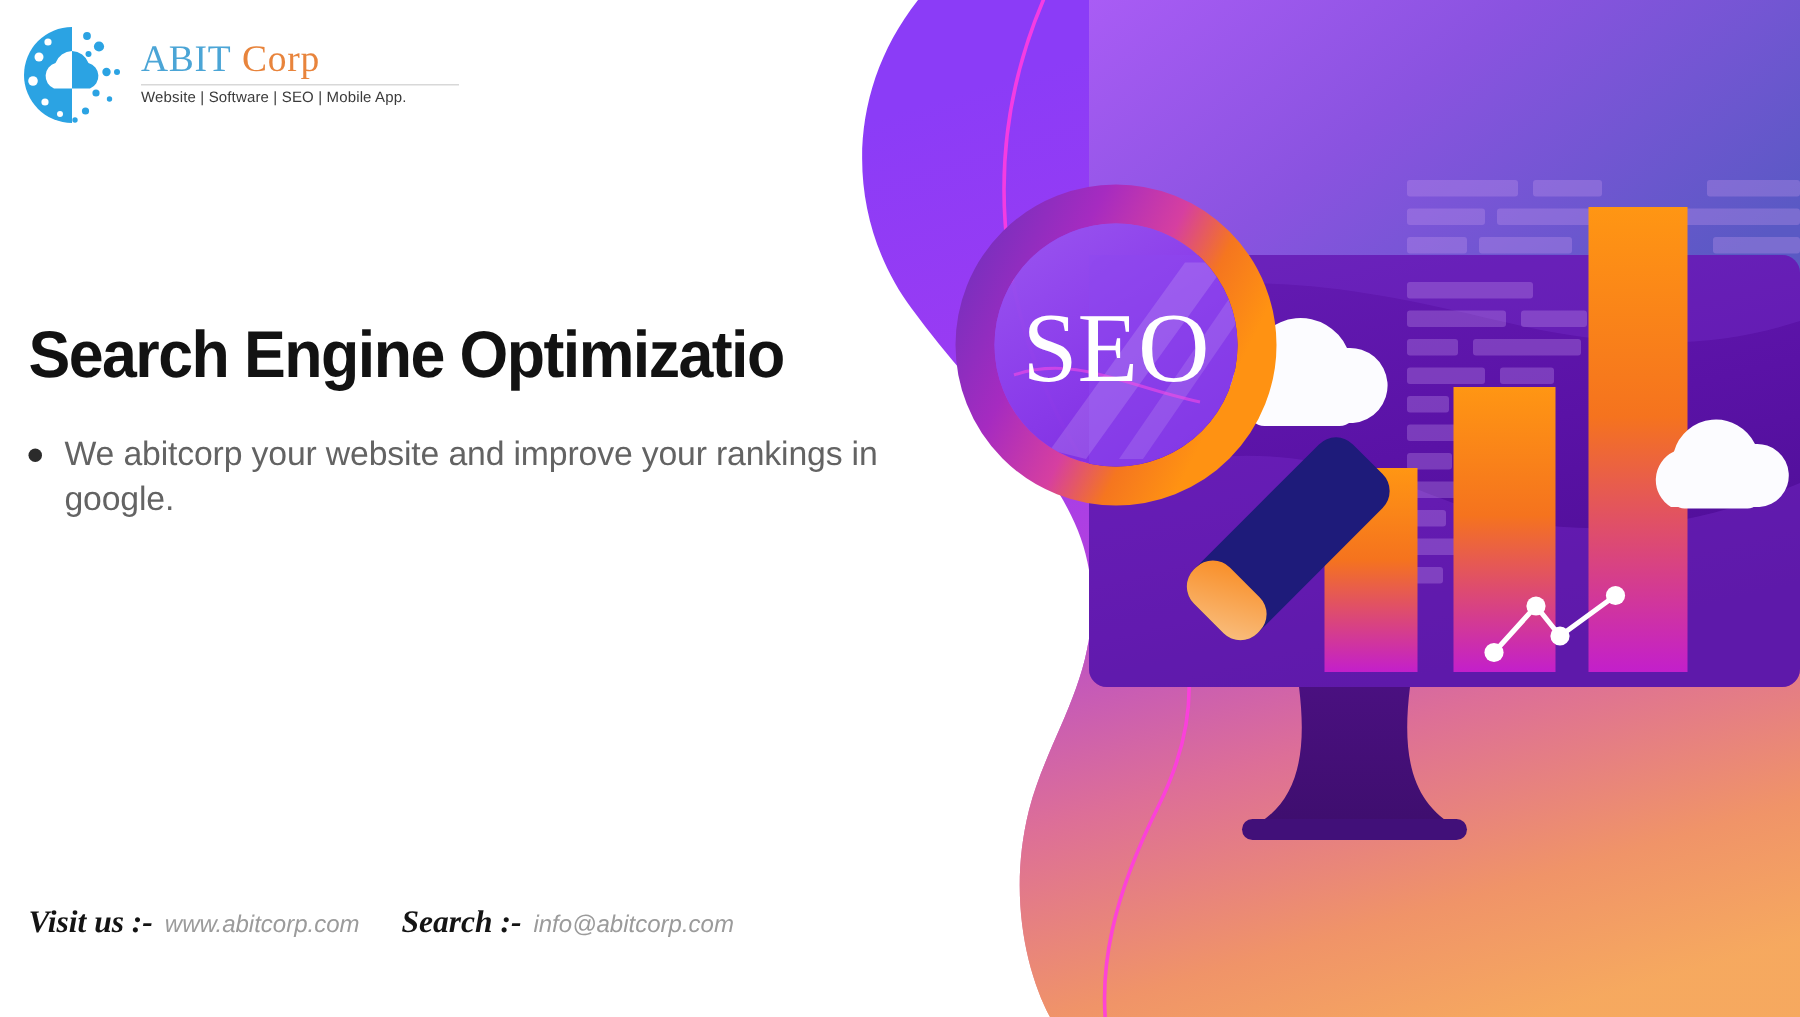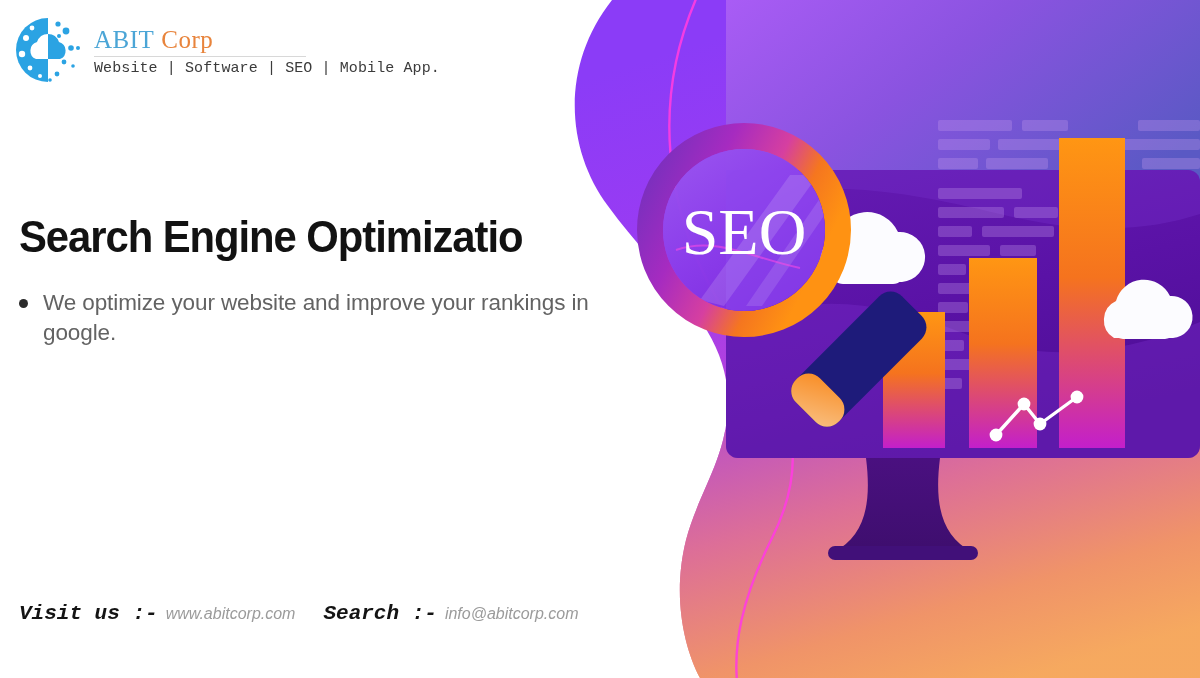--- a/index.html
+++ b/index.html
@@ -15,21 +15,21 @@
   #artwork{position:absolute;top:0;left:0;width:1200px;height:678px;}
 
   
   .logo-block{position:absolute;left:14px;top:14px;display:flex;align-items:flex-start;}
   .logo-mark{width:68px;height:72px;flex:none;}
   .logo-text-wrap{margin-left:12px;padding-top:13px;}
   .logo-name{font-family:"Liberation Serif", serif;font-size:25px;line-height:1;letter-spacing:.5px;white-space:nowrap;}
   .logo-abit{color:#4BA5D6;}
   .logo-corp{color:#E8843C;margin-left:7px;}
   .logo-rule{height:1px;background:#d8d8d8;margin:4px 0 3px 0;width:212px;}
-  .logo-tag{font-family:Liberation Mono, monospace;font-size:15px;color:#3b3b3b;white-space:nowrap;letter-spacing:.1px;}
+  .logo-tag{font-family:Liberation Sans, sans-serif;font-size:10px;color:#3b3b3b;white-space:nowrap;letter-spacing:.1px;}
 
   
   .headline{
     position:absolute;left:19px;top:215px;
     font-family:"Liberation Sans", sans-serif;
     font-weight:bold;font-size:44px;line-height:1;
     color:#121212;letter-spacing:-1.1px;white-space:nowrap;
     transform:scaleX(.95);transform-origin:left center;
   }
 
@@ -41,21 +41,21 @@
     flex:none;margin-top:11px;margin-right:15px;
   }
   .bullet-text{
     font-family:"Liberation Sans", sans-serif;
     font-size:22.5px;line-height:1.33;color:#636363;letter-spacing:-.1px;
   }
 
   
   .footer{position:absolute;left:19px;top:602px;}
   .footer-row{display:flex;align-items:baseline;white-space:nowrap;margin-bottom:9px;}
-  .f-label{font-family:Liberation Mono, monospace;font-style:italic;font-weight:bold;font-size:21px;color:#141414;}
+  .f-label{font-family:Liberation Serif, serif;font-style:italic;font-weight:bold;font-size:21px;color:#141414;}
   .f-value{font-family:"Liberation Sans", sans-serif;font-style:italic;font-size:16px;color:#9b9b9b;margin-left:8px;}
   .f-gap{display:inline-block;width:28px;}
 </style>
 </head>
 <body>
 
 <div id="canvas">
 
   <svg id="artwork" viewBox="0 0 1200 678" width="1200" height="678">
     <defs>
@@ -268,21 +268,21 @@
       <div class="logo-rule"></div>
       <div class="logo-tag">Website | Software | SEO | Mobile App.</div>
     </div>
   </div>
 
   <div class="headline">Search Engine Optimizatio</div>
 
   <div class="bullets">
     <div class="bullet">
       <div class="bullet-dot"></div>
-      <div class="bullet-text">We optimize your website and improve your rankings in google.</div>
+      <div class="bullet-text">We abitcorp your website and improve your rankings in google.</div>
     </div>
   </div>
 
   <div class="footer">
     <div class="footer-row">
       <span class="f-label">Visit us :-</span>
       <span class="f-value">www.abitcorp.com</span>
       <span class="f-gap"></span>
       <span class="f-label">Search :-</span>
       <span class="f-value">info@abitcorp.com</span>

